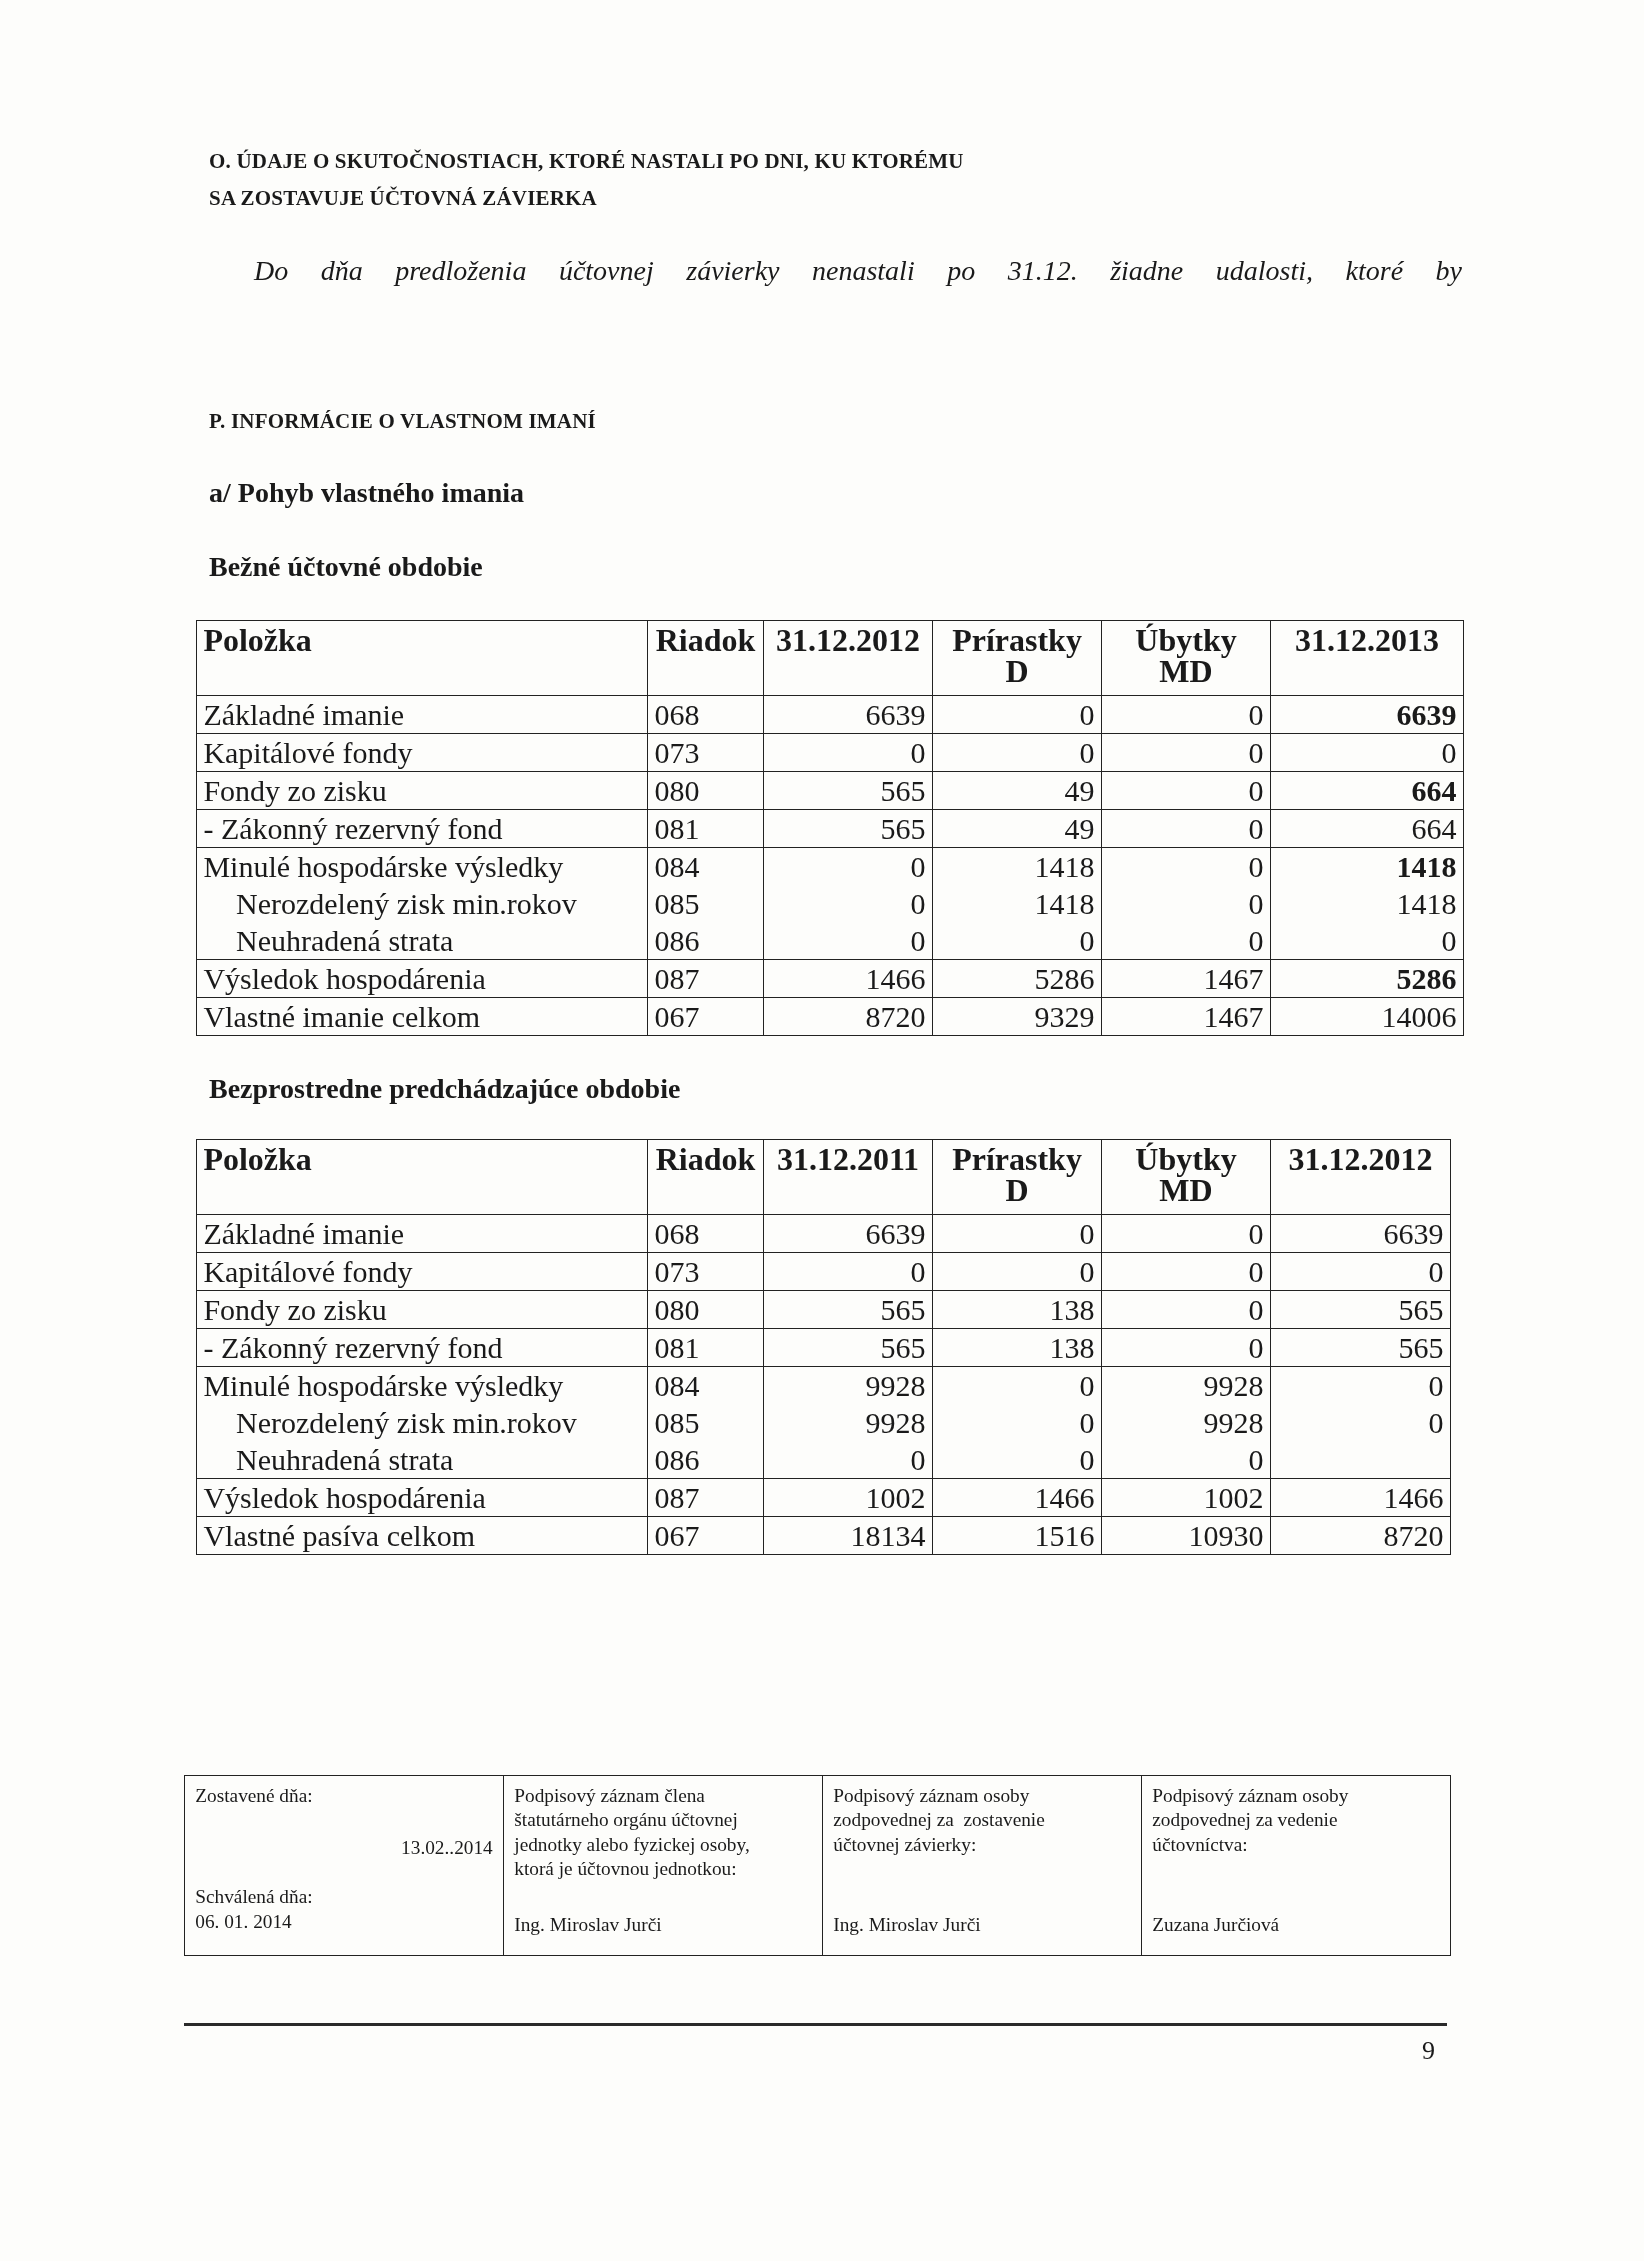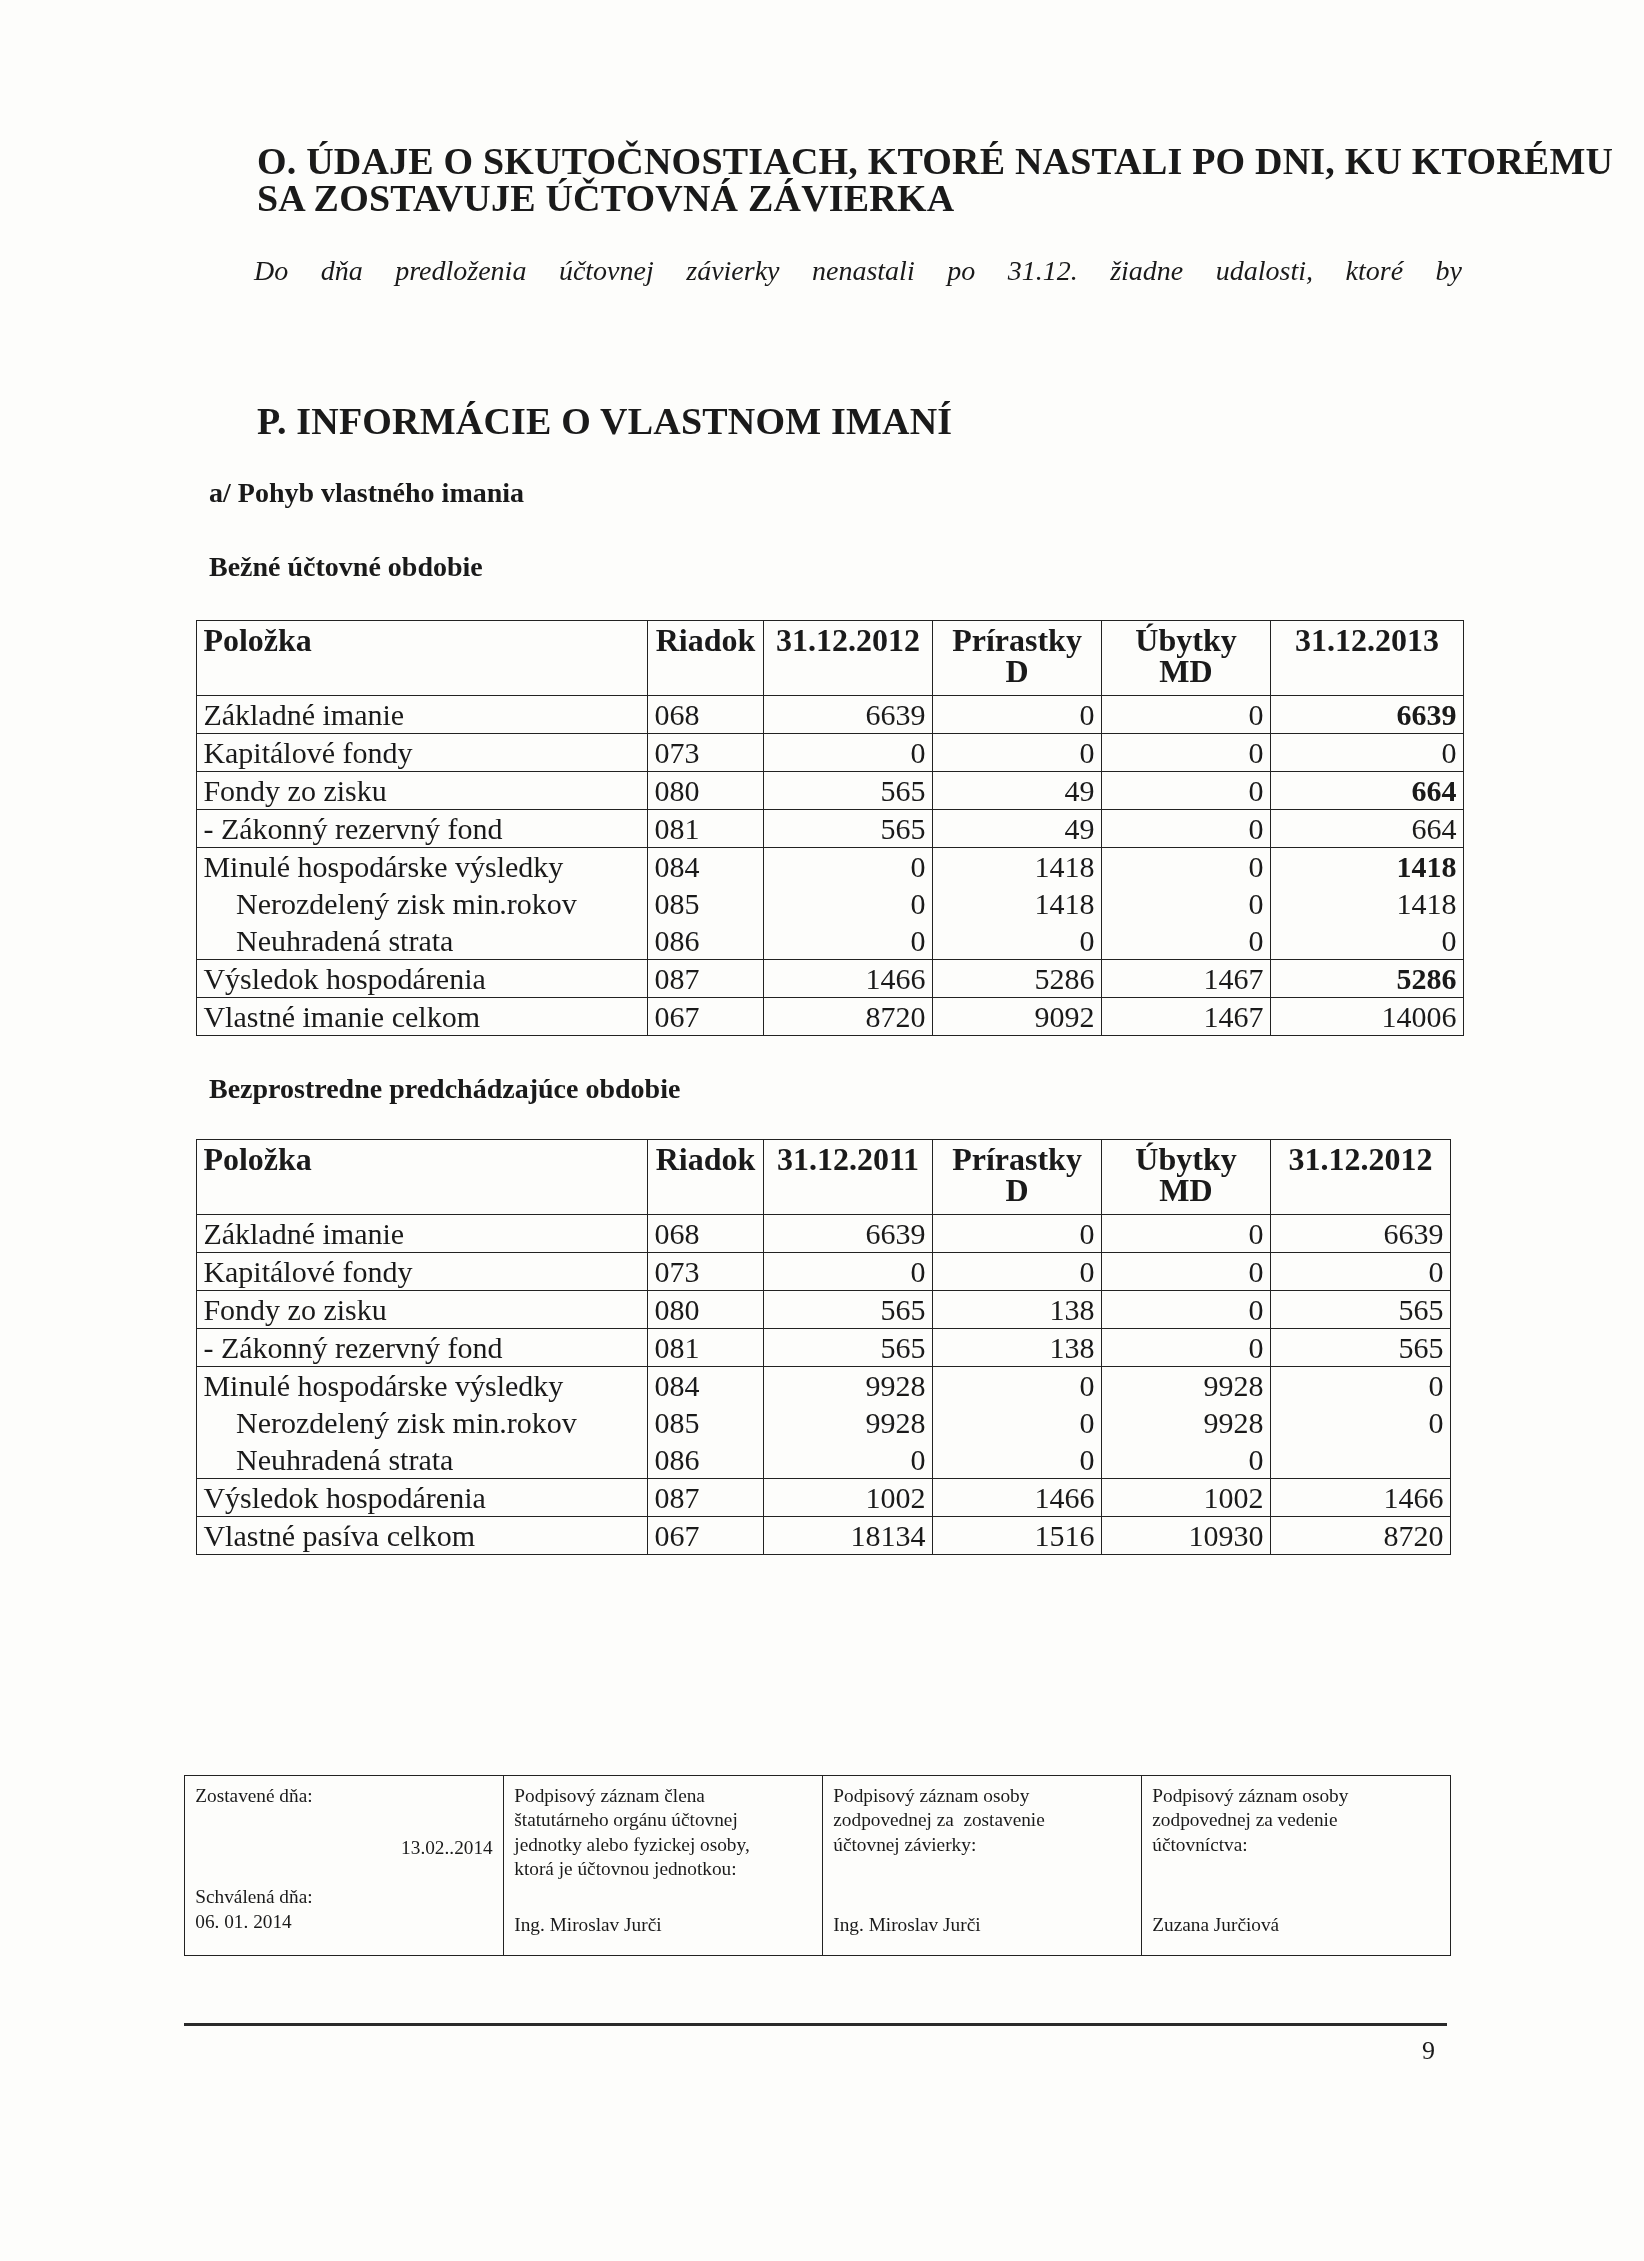--- a/index.html
+++ b/index.html
@@ -3,21 +3,21 @@
 <meta charset="utf-8">
 <style>
   html, body { margin: 0; padding: 0; }
   body {
     width: 1644px; height: 2261px; position: relative; overflow: hidden;
     background: #fdfdfb;
     font-family: "Liberation Serif", "DejaVu Serif", serif;
     color: #1a1a1a;
   }
   .abs { position: absolute; }
-  .h-main { font-weight: bold; font-size: 38px; line-height: 37px; letter-spacing: 0.2px; margin-left: 48px; }
+  .h-main { font-weight: bold; font-size: 21px; line-height: 37px; letter-spacing: 0.2px; }
   .para { font-size: 28px; line-height: 40px; }
   .h-sub { font-weight: bold; font-size: 28px; }
 
   table.eq {
     position: absolute; border-collapse: collapse; table-layout: fixed;
     font-size: 30px;
   }
   table.eq td, table.eq th {
     border-left: 1.3px solid #222; border-right: 1.3px solid #222;
     padding: 0 6.4px; white-space: nowrap; overflow: hidden;
@@ -148,21 +148,21 @@
     <td class="riadok">087</td>
     <td>1466</td>
     <td>5286</td>
     <td>1467</td>
     <td class="b">5286</td>
   </tr>
   <tr class="sep last">
     <td class="label">Vlastné imanie celkom</td>
     <td class="riadok">067</td>
     <td>8720</td>
-    <td>9092</td>
+    <td>9329</td>
     <td>1467</td>
     <td>14006</td>
   </tr>
 </tbody>
   </table>
 
 <div class="abs h-sub" style="left:209px; top:1073px;">Bezprostredne predchádzajúce obdobie</div>
 
 <table class="eq" style="left:196px; top:1139px; width:1253px;">
   <colgroup>

